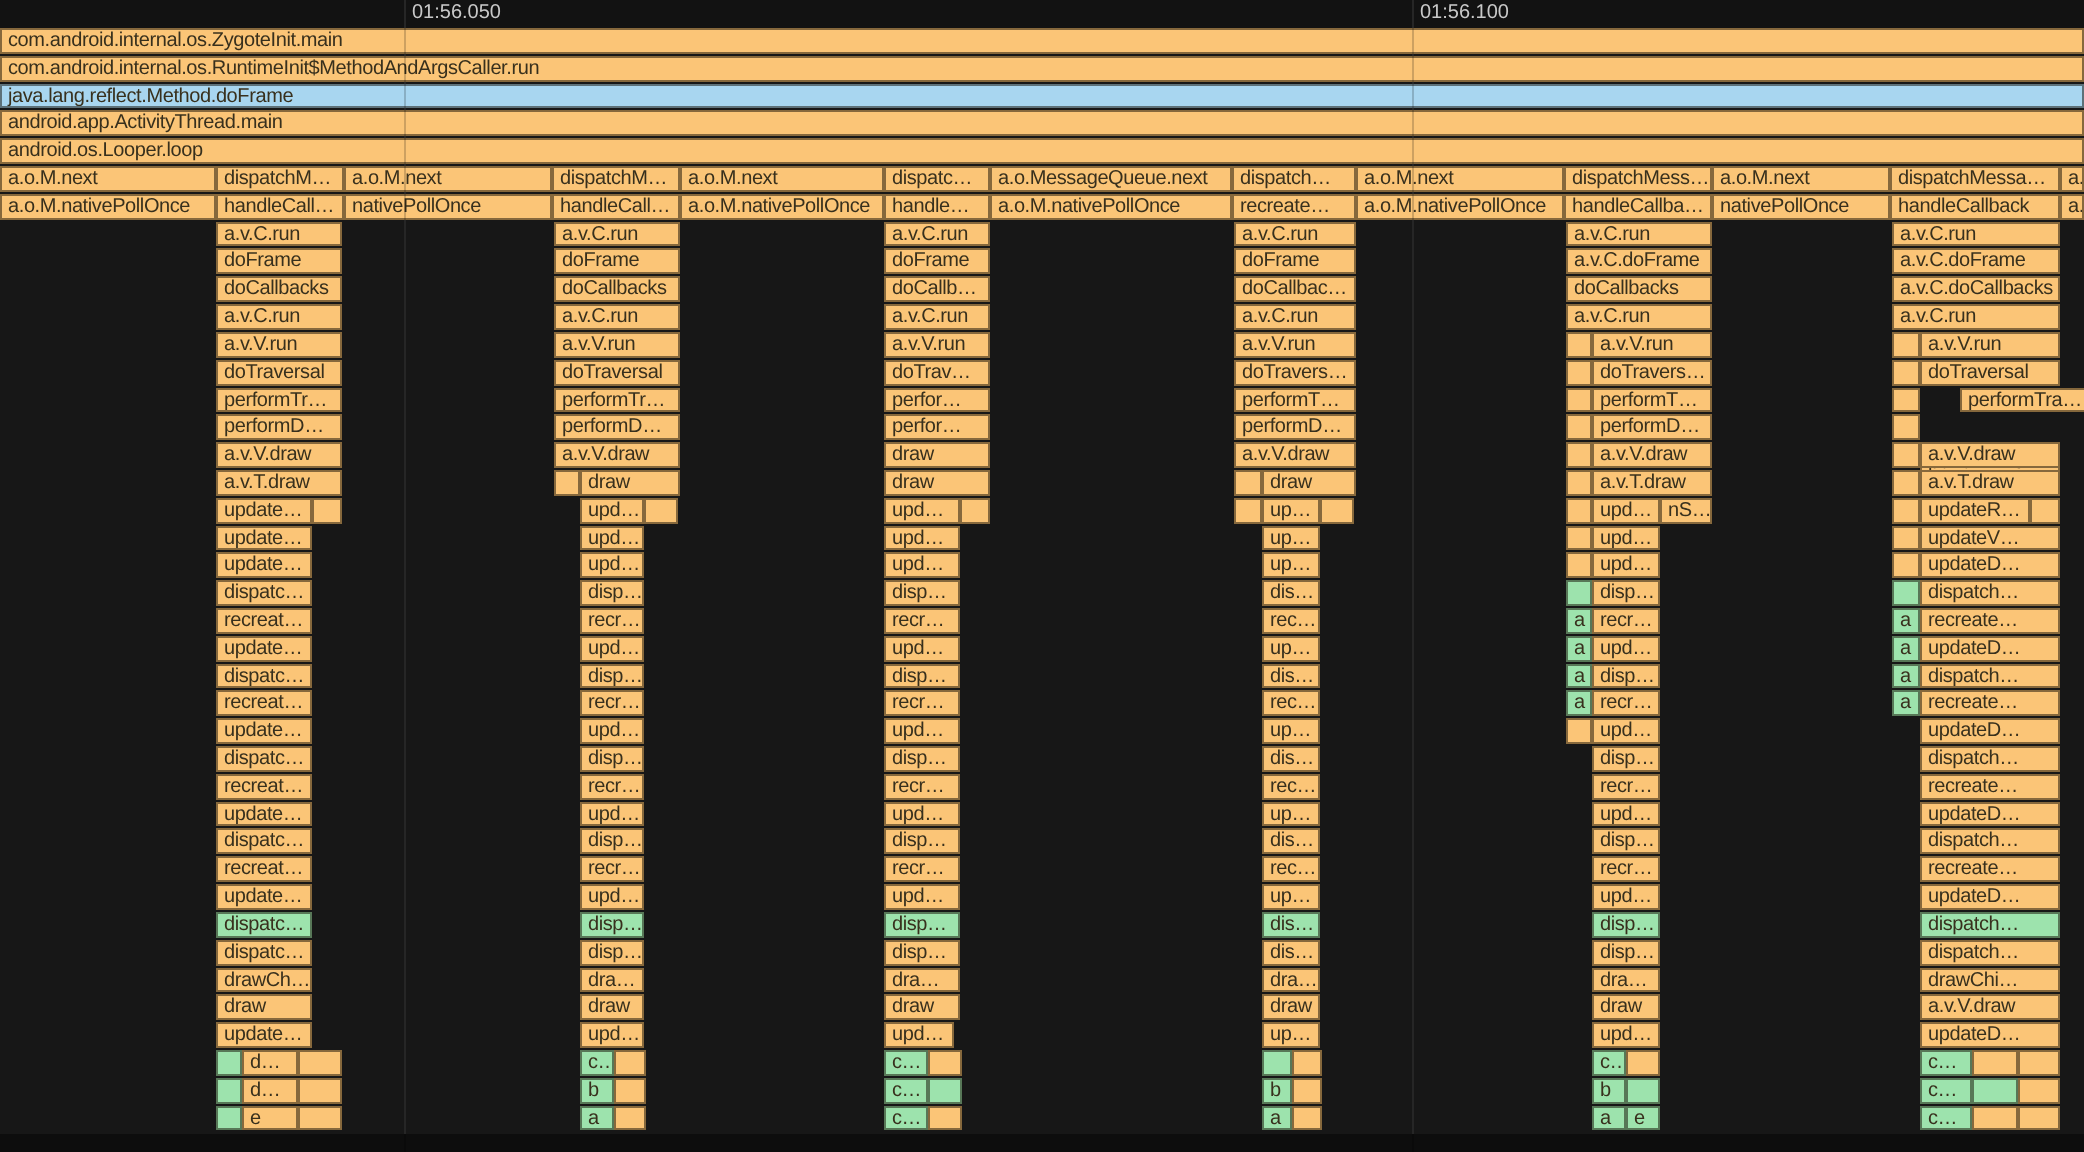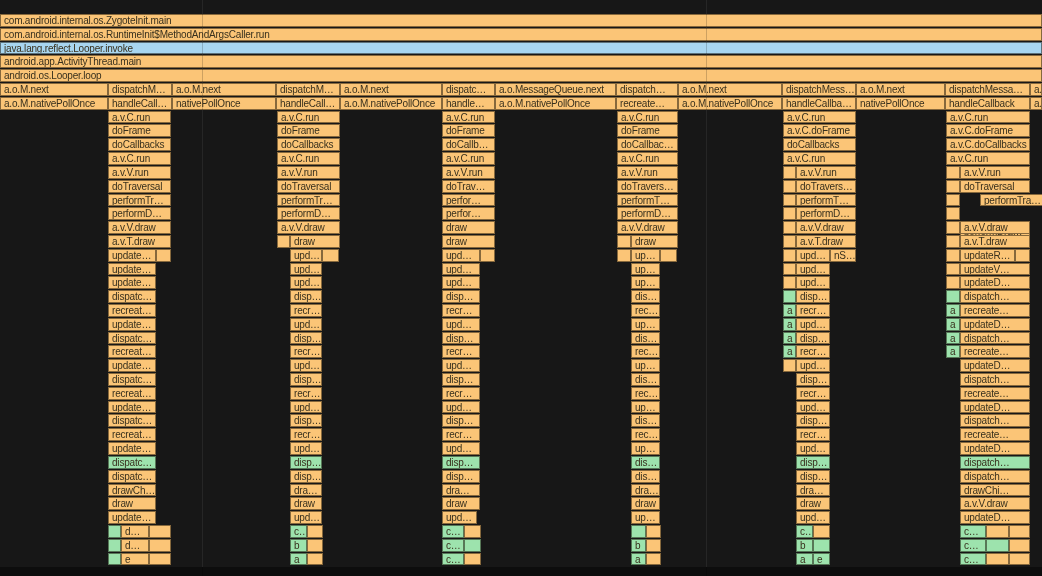--- a/index.html
+++ b/index.html
@@ -12,24 +12,28 @@
   .cell{position:absolute;box-sizing:border-box;z-index:1;
         border:1px solid rgba(18,12,2,0.5);
         font-size:10px;line-height:12px;color:#38301d;
         padding:0 0 0 3px;white-space:nowrap;overflow:hidden;letter-spacing:-0.2px;}
   #bottom-edge{position:absolute;left:0;bottom:0;width:1042px;height:9px;background:#0d0d0d;z-index:2;}
 </style>
 </head>
 <body>
 
 <div id="app" style="background: rgb(23, 23, 23);">
+  <div id="ruler">
+      <div class="tick-label" style="left: 206px;">01:56.050</div>
+      <div class="tick-label" style="left: 710px;">01:56.100</div>
+    </div>
   <div id="chart" style="position:absolute;left:0;top:0;width:1042px;height:576px;">
       <div class="cell" style="left: 0px; top: 28px; width: 1042px; height: 13px; background: rgb(251, 197, 119);">com.android.internal.os.RuntimeInit$MethodAndArgsCaller.run</div>
       <div class="cell" style="left: 0px; top: 14px; width: 1042px; height: 13px; background: rgb(251, 197, 119);">com.android.internal.os.ZygoteInit.main</div>
-      <div class="cell" style="left: 0px; top: 42px; width: 1042px; height: 12px; background: rgb(168, 214, 240);">java.lang.reflect.Looper.invoke</div>
+      <div class="cell" style="left: 0px; top: 42px; width: 1042px; height: 12px; background: rgb(168, 214, 240);">java.lang.reflect.Method.doFrame</div>
       <div class="cell" style="left: 0px; top: 69px; width: 1042px; height: 13px; background: rgb(251, 197, 119);">android.os.Looper.loop</div>
       <div class="cell" style="left: 0px; top: 55px; width: 1042px; height: 13px; background: rgb(251, 197, 119);">android.app.ActivityThread.main</div>
       <div class="cell" style="left: 0px; top: 83px; width: 108px; height: 13px; background: rgb(251, 197, 119);">a.o.M.next</div>
       <div class="cell" style="left: 108px; top: 83px; width: 64px; height: 13px; background: rgb(251, 197, 119);">dispatchM…</div>
       <div class="cell" style="left: 172px; top: 83px; width: 104px; height: 13px; background: rgb(251, 197, 119);">a.o.M.next</div>
       <div class="cell" style="left: 276px; top: 83px; width: 64px; height: 13px; background: rgb(251, 197, 119);">dispatchM…</div>
       <div class="cell" style="left: 340px; top: 83px; width: 102px; height: 13px; background: rgb(251, 197, 119);">a.o.M.next</div>
       <div class="cell" style="left: 442px; top: 83px; width: 53px; height: 13px; background: rgb(251, 197, 119);">dispatc…</div>
       <div class="cell" style="left: 495px; top: 83px; width: 121px; height: 13px; background: rgb(251, 197, 119);">a.o.MessageQueue.next</div>
       <div class="cell" style="left: 616px; top: 83px; width: 62px; height: 13px; background: rgb(251, 197, 119);">dispatch…</div>

